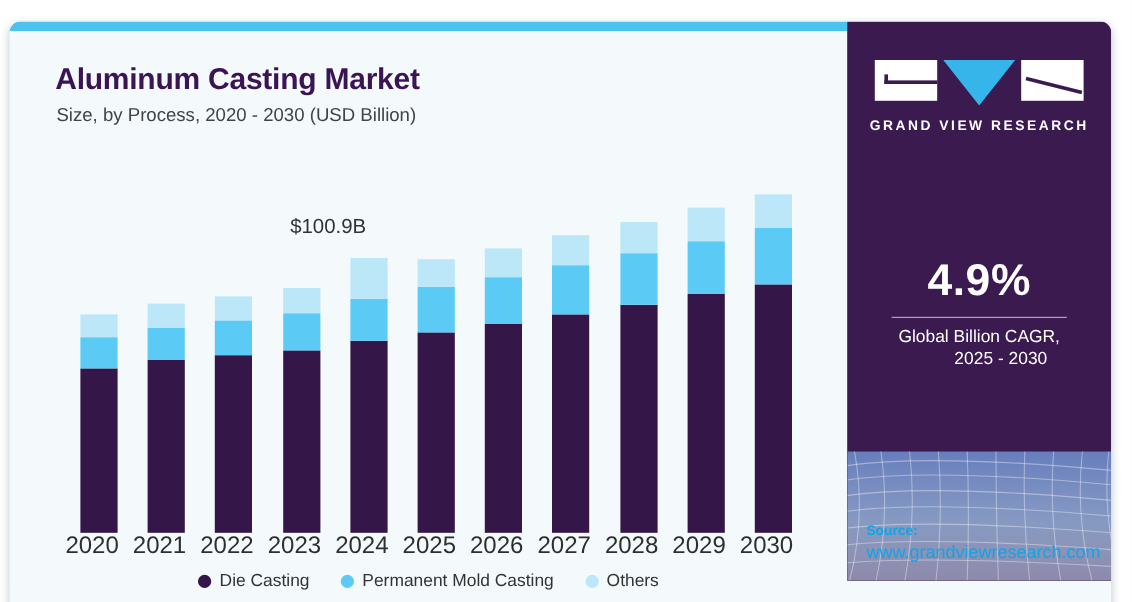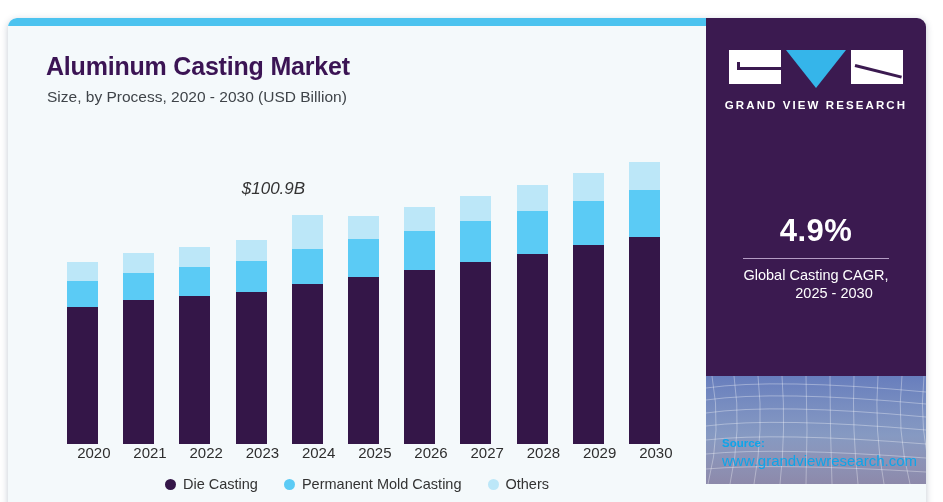--- a/index.html
+++ b/index.html
@@ -28,21 +28,21 @@
 
   .bar{position:absolute;width:31px;bottom:0;}
   .seg{position:absolute;left:0;width:31px;}
   .seg-die{background:#341648;}
   .seg-perm{background:#5bcbf5;}
   .seg-oth{background:#bce7f8;}
 
   .datalabel{position:absolute;font-size:17px;color:#333;white-space:nowrap;}
 
   .xlabels{position:absolute;left:0;top:418px;width:698px;height:26px;}
-  .xlab{position:absolute;width:56px;text-align:right;font-size:15px;
+  .xlab{position:absolute;width:56px;text-align:left;font-size:20px;
         color:#2e2e2e;font-weight:500;}
 
   .legend{position:absolute;left:0;top:450px;width:698px;
           display:flex;justify-content:center;align-items:center;gap:26px;}
   .lg{display:flex;align-items:center;gap:7px;font-size:14.5px;color:#333;}
   .dot{width:11px;height:11px;border-radius:50%;display:inline-block;}
 
   
   .panel{position:absolute;left:698px;top:0;width:220px;height:466px;
          background:#3b1a50;overflow:hidden;}
@@ -55,21 +55,21 @@
   .mk-g:before{content:"";position:absolute;left:8px;top:12px;width:3px;height:8px;background:#3b1a50;}
   .mk-v{width:60px;height:38px;background:#35b5ea;
         clip-path:polygon(0 0,100% 0,50% 100%);}
   .mk-r{background:#fff;}
   .mk-r:after{content:"";position:absolute;left:4px;top:14px;width:48px;height:3px;
               background:#3b1a50;transform:rotate(14deg);transform-origin:left center;}
   .logo-text{margin-top:9px;font-size:11.5px;letter-spacing:2.1px;
              color:#fff;font-weight:bold;}
 
   .cagr{position:absolute;left:0;top:195px;width:220px;text-align:center;}
-  .cagr-val{font-size:31px;font-weight:bold;color:#fff;letter-spacing:0.5px;}
+  .cagr-val{font-size:37px;font-weight:bold;color:#fff;letter-spacing:0.5px;}
   .cagr-rule{width:146px;height:1px;background:#b49cc4;margin:9px auto 8px;}
   .cagr-l1{font-size:14.5px;color:#fff;}
   .cagr-l2{font-size:14.5px;color:#fff;margin-top:2px;margin-left:36px;}
 
   .mesh{position:absolute;left:0;bottom:0;width:220px;height:108px;overflow:hidden;}
   .src{position:absolute;left:16px;bottom:14px;color:#0ea5e9;line-height:1.3;margin-top:43px;}
   .src-h{font-size:11.5px;font-weight:bold;}
   .src-u{font-size:15px;}
 </style>
 </head>
@@ -104,21 +104,21 @@
           <div class="bar" style="left: 227.6px; bottom: -8px; height: 204.091px;">
             <div class="seg seg-die" style="height: 152.273px; bottom: 0px;"></div>
             <div class="seg seg-perm" style="height: 30.4545px; bottom: 152.273px;"></div>
             <div class="seg seg-oth" style="height: 21.3636px; bottom: 182.727px;"></div>
           </div>
           <div class="bar" style="left: 283.8px; bottom: -8px; height: 229.318px;">
             <div class="seg seg-die" style="height: 159.545px; bottom: 0px;"></div>
             <div class="seg seg-perm" style="height: 35.9091px; bottom: 159.545px;"></div>
             <div class="seg seg-oth" style="height: 33.8636px; bottom: 195.455px;"></div>
           </div>
-          <div class="datalabel" style="left: 233.8px; top: 152.682px; font-style: italic;">$100.9B</div>
+          <div class="datalabel" style="left: 233.8px; top: 152.682px;">$100.9B</div>
           <div class="bar" style="left: 340px; bottom: -8px; height: 228.182px;">
             <div class="seg seg-die" style="height: 167.273px; bottom: 0px;"></div>
             <div class="seg seg-perm" style="height: 37.5px; bottom: 167.273px;"></div>
             <div class="seg seg-oth" style="height: 23.4091px; bottom: 204.773px;"></div>
           </div>
           <div class="bar" style="left: 396.2px; bottom: -8px; height: 237.5px;">
             <div class="seg seg-die" style="height: 173.636px; bottom: 0px;"></div>
             <div class="seg seg-perm" style="height: 39.5455px; bottom: 173.636px;"></div>
             <div class="seg seg-oth" style="height: 24.3182px; bottom: 213.182px;"></div>
           </div>
@@ -181,21 +181,21 @@
         <span class="mk mk-g"></span>
         <span class="mk-v"></span>
         <span class="mk mk-r"></span>
       </div>
       <div class="logo-text">GRAND VIEW RESEARCH</div>
     </div>
 
     <div class="cagr">
       <div class="cagr-val">4.9%</div>
       <div class="cagr-rule"></div>
-      <div class="cagr-l1">Global Casting CAGR,</div>
+      <div class="cagr-l1">Global Billion CAGR,</div>
       <div class="cagr-l2">2025 - 2030</div>
     </div>
 
     <div class="mesh">
       <svg width="220" height="108" viewBox="0 0 220 108">
         <defs>
           <linearGradient id="mg" x1="0" y1="0" x2="0" y2="1">
             <stop offset="0%" stop-color="#6f8fd0" stop-opacity="0.85"></stop>
             <stop offset="55%" stop-color="#9fc4e8" stop-opacity="0.75"></stop>
             <stop offset="100%" stop-color="#cfe4f4" stop-opacity="0.55"></stop>

